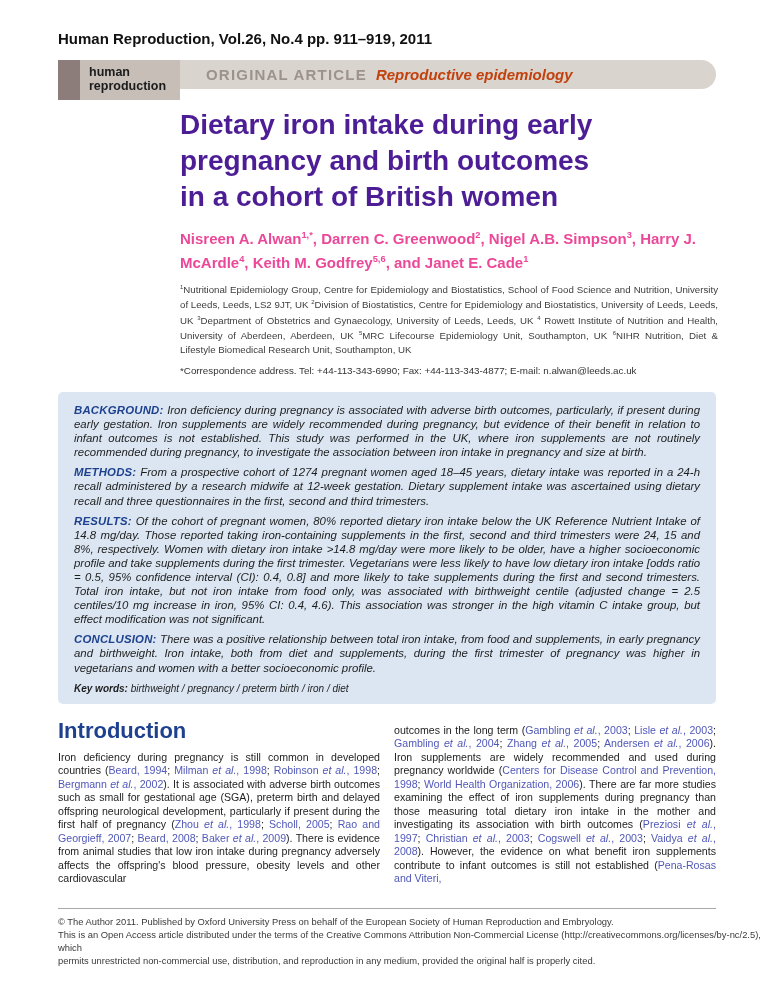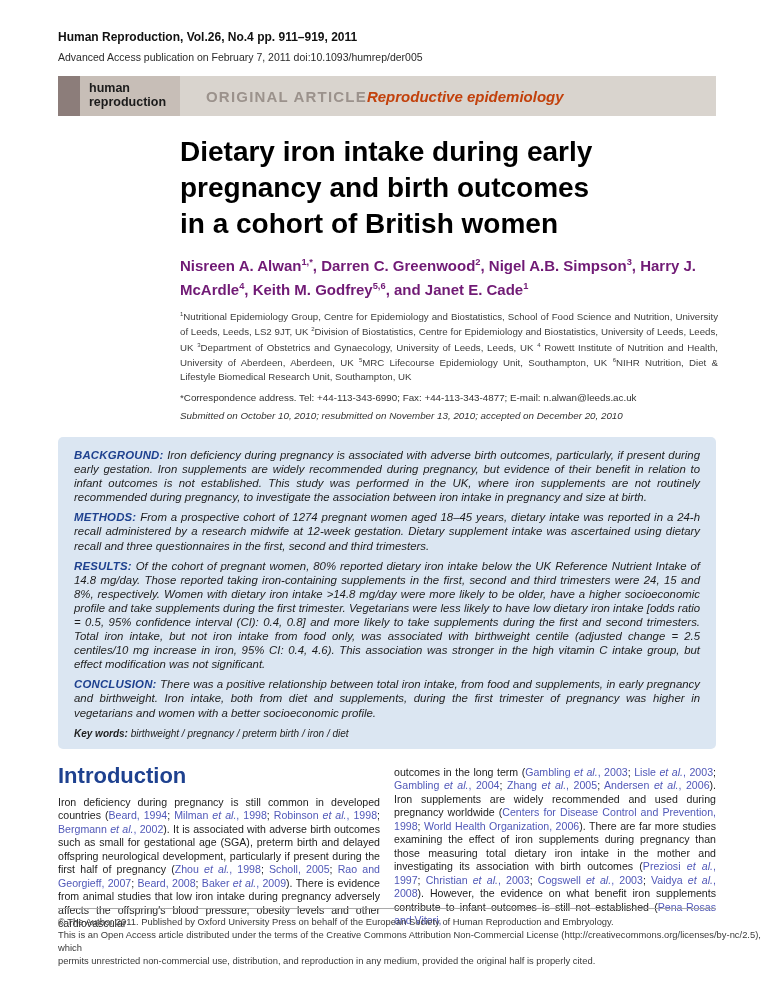--- a/index.html
+++ b/index.html
@@ -1,55 +1,54 @@
 <!DOCTYPE html>
 <html><head>
 <meta charset="utf-8">
 <style>
   html,body{margin:0;padding:0;background:#ffffff;}
   .page{position:relative;width:774px;height:1000px;background:#ffffff;overflow:hidden;
         font-family:"Liberation Sans", sans-serif;color:#1d1d1d;}
-  .journal-line{margin:30px 0 0 58px;font-size:12px;font-weight:bold;color:#111;}
+  .journal-line{margin:30px 0 0 58px;font-size:15px;font-weight:bold;color:#111;}
   .access-line{margin:7px 0 0 58px;font-size:10.5px;color:#2a2a2a;}
-  .banner{margin:13px 0 0 58px;width:658px;height:40px;display:flex;background:#d9d4ce;}
+  .banner{margin:13px 0 0 58px;width:658px;height:29px;display:flex;background:#d9d4ce;border-radius:16px;}
   .logo-dark{width:22px;height:40px;background:#8c7d7a;}
   .logo-light{width:100px;height:40px;background:#c7beb7;box-sizing:border-box;padding:5px 0 0 9px;
               font-size:12.5px;font-weight:700;line-height:14px;color:#1b1b1b;}
-  .banner-text{display:flex;align-items:center;padding-left:26px;white-space:nowrap;}
+  .banner-text{display:flex;align-items:center;padding-left:26px;gap:9px;white-space:nowrap;}
   .article-type{color:#9b928c;font-weight:bold;font-size:15px;letter-spacing:1.2px;}
   .section-name{color:#c2410c;font-weight:bold;font-style:italic;font-size:15px;}
   .title-block{margin-left:180px;width:538px;}
-  .article-title{margin-top:18px;font-size:28px;line-height:36px;font-weight:bold;color:#000000;}
-  .authors{margin-top:10px;font-size:15px;font-weight:bold;line-height:21px;color:#701a75;}
+  .article-title{margin-top:18px;font-size:28px;line-height:36px;font-weight:bold;color:#4c1d95;}
+  .authors{margin-top:10px;font-size:15px;font-weight:bold;line-height:21px;color:#ec4899;}
   .affiliations{margin-top:8px;font-size:9.7px;line-height:13.2px;color:#3d3d3d;text-align:justify;}
   .correspondence{margin-top:9px;font-size:9.8px;color:#333;}
   .dates{margin-top:7px;font-size:9.8px;font-style:italic;color:#333;}
   .abstract{margin:16px 0 0 58px;width:658px;box-sizing:border-box;background:#dbe6f2;
             border-radius:5px;padding:11px 16px 10px;font-style:italic;}
   .abs-para{font-size:11.4px;line-height:14.1px;text-align:justify;color:#1d1d1d;margin:0 0 6px 0;}
   .abs-label{font-weight:bold;color:#1e418f;letter-spacing:0.2px;}
   .keywords{font-size:10px;margin-top:8px;color:#1d1d1d;}
   .kw-label{font-weight:bold;}
-  .intro{margin:14px 0 0 58px;width:658px;display:flex;gap:14px;align-items:center;}
+  .intro{margin:14px 0 0 58px;width:658px;display:flex;gap:14px;align-items:flex-end;}
   .col{width:322px;}
   .intro-heading{font-size:22px;font-weight:bold;color:#1e418f;margin:0 0 7px 0;}
   .body-para{font-size:10.6px;line-height:13.5px;text-align:justify;color:#1d1d1d;}
   .footer{position:absolute;top:908px;left:58px;width:712px;font-size:9.4px;line-height:13px;color:#3a3a3a;}
   .footer-rule{width:658px;border-top:1px solid #a9a9a9;margin-bottom:6px;}
   .seg-l{color:#5058b8;}
   .seg-li{color:#5058b8;font-style:italic;}
   .seg-sup{vertical-align:super;font-size:62%;}
 </style>
 </head>
 <body>
 
 <div class="page">
 
   <div class="journal-line">Human Reproduction, Vol.26, No.4 pp. 911–919, 2011</div>
-  <div class="access-line">Advanced Access publication on February 7, 2011   doi:10.1093/humrep/der005</div>
 
   <div class="banner">
     <div class="logo-dark"></div>
     <div class="logo-light">
       <div>human</div>
       <div>reproduction</div>
     </div>
     <div class="banner-text">
       <span class="article-type">ORIGINAL ARTICLE</span>
       <span class="section-name">Reproductive epidemiology</span>
@@ -58,21 +57,20 @@
 
   <div class="title-block">
     <div class="article-title">
       <div>Dietary iron intake during early</div>
       <div>pregnancy and birth outcomes</div>
       <div>in a cohort of British women</div>
     </div>
     <div class="authors"><span>Nisreen A. Alwan</span><span class="seg-sup">1,*</span><span>, Darren C. Greenwood</span><span class="seg-sup">2</span><span>, Nigel A.B. Simpson</span><span class="seg-sup">3</span><span>, Harry J. McArdle</span><span class="seg-sup">4</span><span>, Keith M. Godfrey</span><span class="seg-sup">5,6</span><span>, and Janet E. Cade</span><span class="seg-sup">1</span></div>
     <div class="affiliations"><span class="seg-sup">1</span><span>Nutritional Epidemiology Group, Centre for Epidemiology and Biostatistics, School of Food Science and Nutrition, University of Leeds, Leeds, LS2 9JT, UK </span><span class="seg-sup">2</span><span>Division of Biostatistics, Centre for Epidemiology and Biostatistics, University of Leeds, Leeds, UK </span><span class="seg-sup">3</span><span>Department of Obstetrics and Gynaecology, University of Leeds, Leeds, UK </span><span class="seg-sup">4</span><span> Rowett Institute of Nutrition and Health, University of Aberdeen, Aberdeen, UK </span><span class="seg-sup">5</span><span>MRC Lifecourse Epidemiology Unit, Southampton, UK </span><span class="seg-sup">6</span><span>NIHR Nutrition, Diet &amp; Lifestyle Biomedical Research Unit, Southampton, UK</span></div>
     <div class="correspondence">*Correspondence address. Tel: +44-113-343-6990; Fax: +44-113-343-4877; E-mail: n.alwan@leeds.ac.uk</div>
-    <div class="dates">Submitted on October 10, 2010; resubmitted on November 13, 2010; accepted on December 20, 2010</div>
   </div>
 
   <div class="abstract">
     <div class="abs-para"><span class="abs-label">BACKGROUND:</span><span> Iron deficiency during pregnancy is associated with adverse birth outcomes, particularly, if present during early gestation. Iron supplements are widely recommended during pregnancy, but evidence of their benefit in relation to infant outcomes is not established. This study was performed in the UK, where iron supplements are not routinely recommended during pregnancy, to investigate the association between iron intake in pregnancy and size at birth.</span></div>
     <div class="abs-para"><span class="abs-label">METHODS:</span><span> From a prospective cohort of 1274 pregnant women aged 18–45 years, dietary intake was reported in a 24-h recall administered by a research midwife at 12-week gestation. Dietary supplement intake was ascertained using dietary recall and three questionnaires in the first, second and third trimesters.</span></div>
     <div class="abs-para"><span class="abs-label">RESULTS:</span><span> Of the cohort of pregnant women, 80% reported dietary iron intake below the UK Reference Nutrient Intake of 14.8 mg/day. Those reported taking iron-containing supplements in the first, second and third trimesters were 24, 15 and 8%, respectively. Women with dietary iron intake &gt;14.8 mg/day were more likely to be older, have a higher socioeconomic profile and take supplements during the first trimester. Vegetarians were less likely to have low dietary iron intake [odds ratio = 0.5, 95% confidence interval (CI): 0.4, 0.8] and more likely to take supplements during the first and second trimesters. Total iron intake, but not iron intake from food only, was associated with birthweight centile (adjusted change = 2.5 centiles/10 mg increase in iron, 95% CI: 0.4, 4.6). This association was stronger in the high vitamin C intake group, but effect modification was not significant.</span></div>
     <div class="abs-para"><span class="abs-label">CONCLUSION:</span><span> There was a positive relationship between total iron intake, from food and supplements, in early pregnancy and birthweight. Iron intake, both from diet and supplements, during the first trimester of pregnancy was higher in vegetarians and women with a better socioeconomic profile.</span></div>
     <div class="keywords"><span class="kw-label">Key words:</span><span> birthweight / pregnancy / preterm birth / iron / diet</span></div>
   </div>
 

